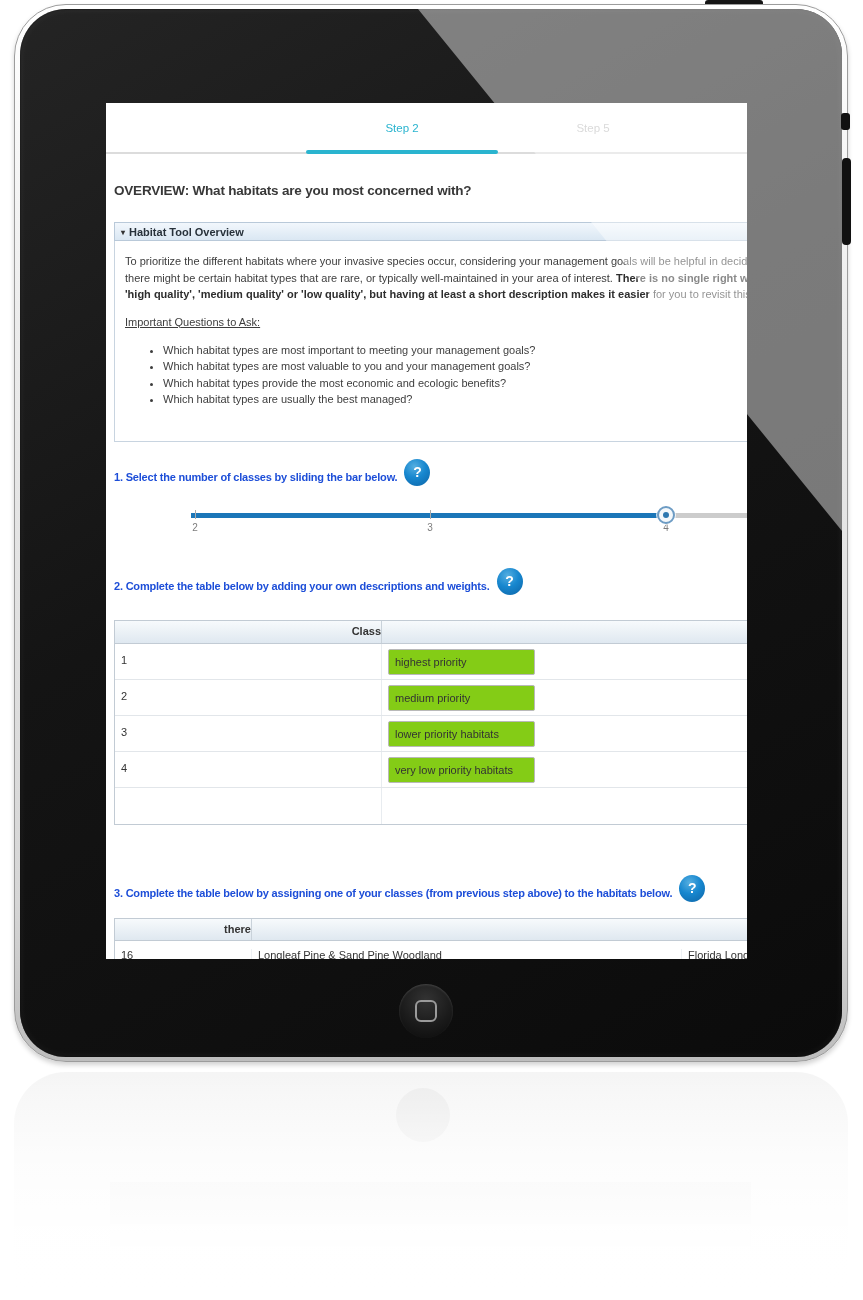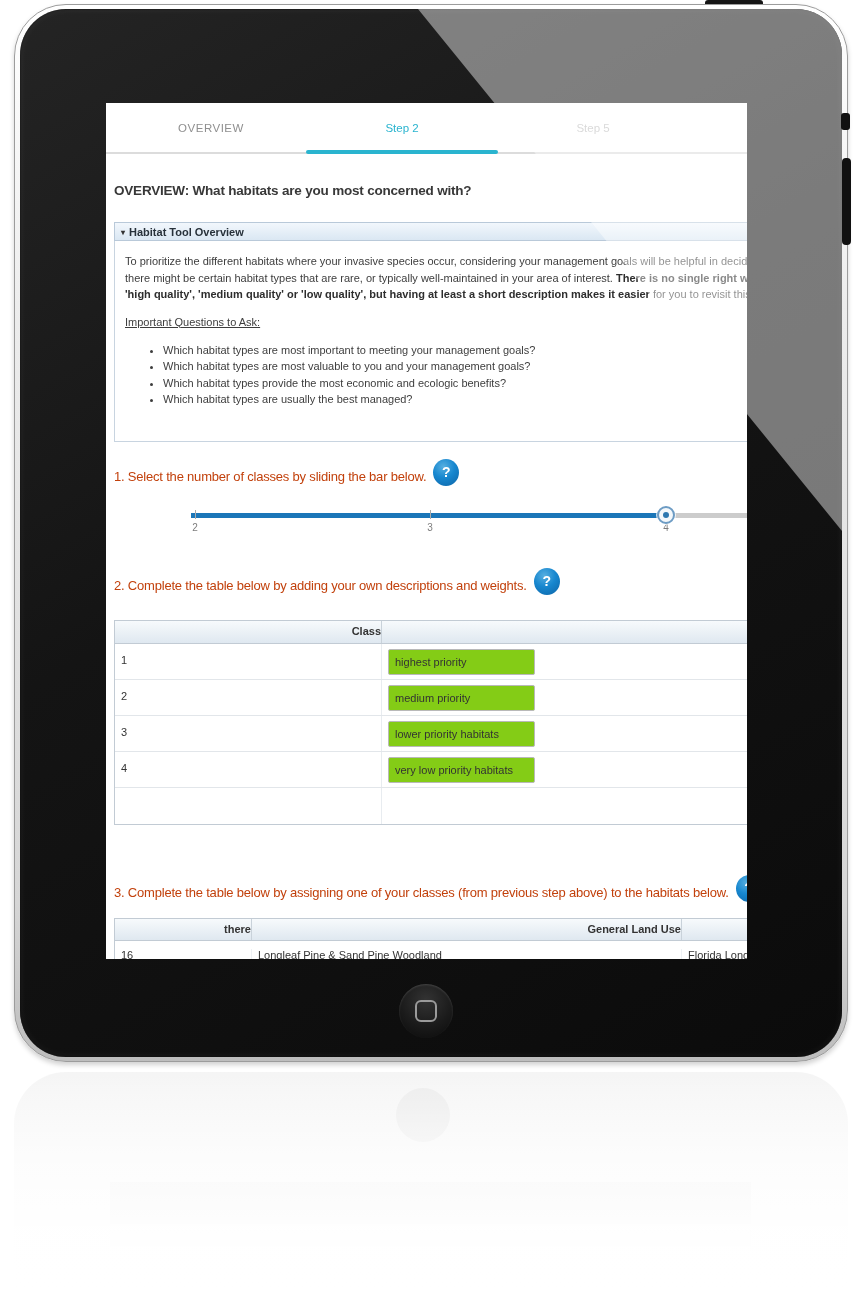--- a/index.html
+++ b/index.html
@@ -63,21 +63,21 @@
   .panel-body { height:201px; background:#fff; border:1px solid #c8d4e0; border-top:none;
     padding:12px 10px 0 10px; font-size:11px; color:#3d3d3d; }
   .para-line { white-space:nowrap; width:1000px; line-height:16.5px; }
   .para-line b { color:#2e2e2e; }
   .questions-heading { margin-top:12px; text-decoration:underline; line-height:14px; }
   .panel-body ul { margin:13px 0 0 38px; }
   .panel-body li { line-height:16.5px; }
 
   
   .q-row { position:absolute; left:8px; display:flex; align-items:flex-start; white-space:nowrap; }
-  .q-label { font-size:13px; font-weight:normal; color:#c2410c; letter-spacing:-0.2px; line-height:18px; }
+  .q-label { font-size:11px; font-weight:bold; color:#1d4ed8; letter-spacing:-0.2px; line-height:18px; }
   .help-icon { width:26px; height:27px; border-radius:50%; margin-left:7px; margin-top:-9px;
     background:radial-gradient(circle at 40% 28%, #55aee0 0%, #1787cf 45%, #0d64a6 100%);
     color:#fff; font-size:14px; font-weight:bold; text-align:center; line-height:27px;
     flex:0 0 auto; cursor:pointer; box-shadow:0 0 0 1px rgba(255,255,255,0.6); }
 
   
   .slider { position:absolute; left:85px; top:402px; width:815px; height:36px; cursor:pointer; }
   .slider-track { position:absolute; left:0; top:8px; width:815px; height:5px; background:#cccccc; }
   .slider-fill { position:absolute; left:0; top:0; width:476px; height:5px; background:#1b76b8; }
   .slider-tick { position:absolute; top:5px; width:1px; height:9px; background:#aaaaaa; }
@@ -147,21 +147,20 @@
   <div class="vol-btn-down"></div>
 
   <div class="rim">
     <div class="face">
 
       <div class="screen">
         <div class="page-inner">
 
           <div class="tabbar">
             <div class="tabbar-line"></div>
-            <div class="tab tab-overview">OVERVIEW</div>
             <div class="tab tab-step2">Step 2</div>
             <div class="tab tab-step3">Step 5</div>
             <div class="tab-indicator"></div>
           </div>
 
           <div class="page-title">OVERVIEW: What habitats are you most concerned with?</div>
 
           <div class="panel">
             <div class="panel-header">
               <span class="collapse-arrow">▾</span><span>Habitat Tool Overview</span>
@@ -237,21 +236,20 @@
           </div>
 
           <div class="q-row" style="top:781px;">
             <span class="q-label">3. Complete the table below by assigning one of your classes (from previous step above) to the habitats below.</span>
             <span class="help-icon">?</span>
           </div>
 
           <div class="data-table table2">
             <div class="t-head">
               <div class="c1">there</div>
-              <div class="c2">General Land Use</div>
               <div class="c3">Detailed Land Use</div>
             </div>
             <div class="t-row">
               <div class="c1">16</div>
               <div class="c2">Longleaf Pine &amp; Sand Pine Woodland</div>
               <div class="c3">Florida Longleaf Pine S</div>
             </div>
           </div>
 
         </div>

